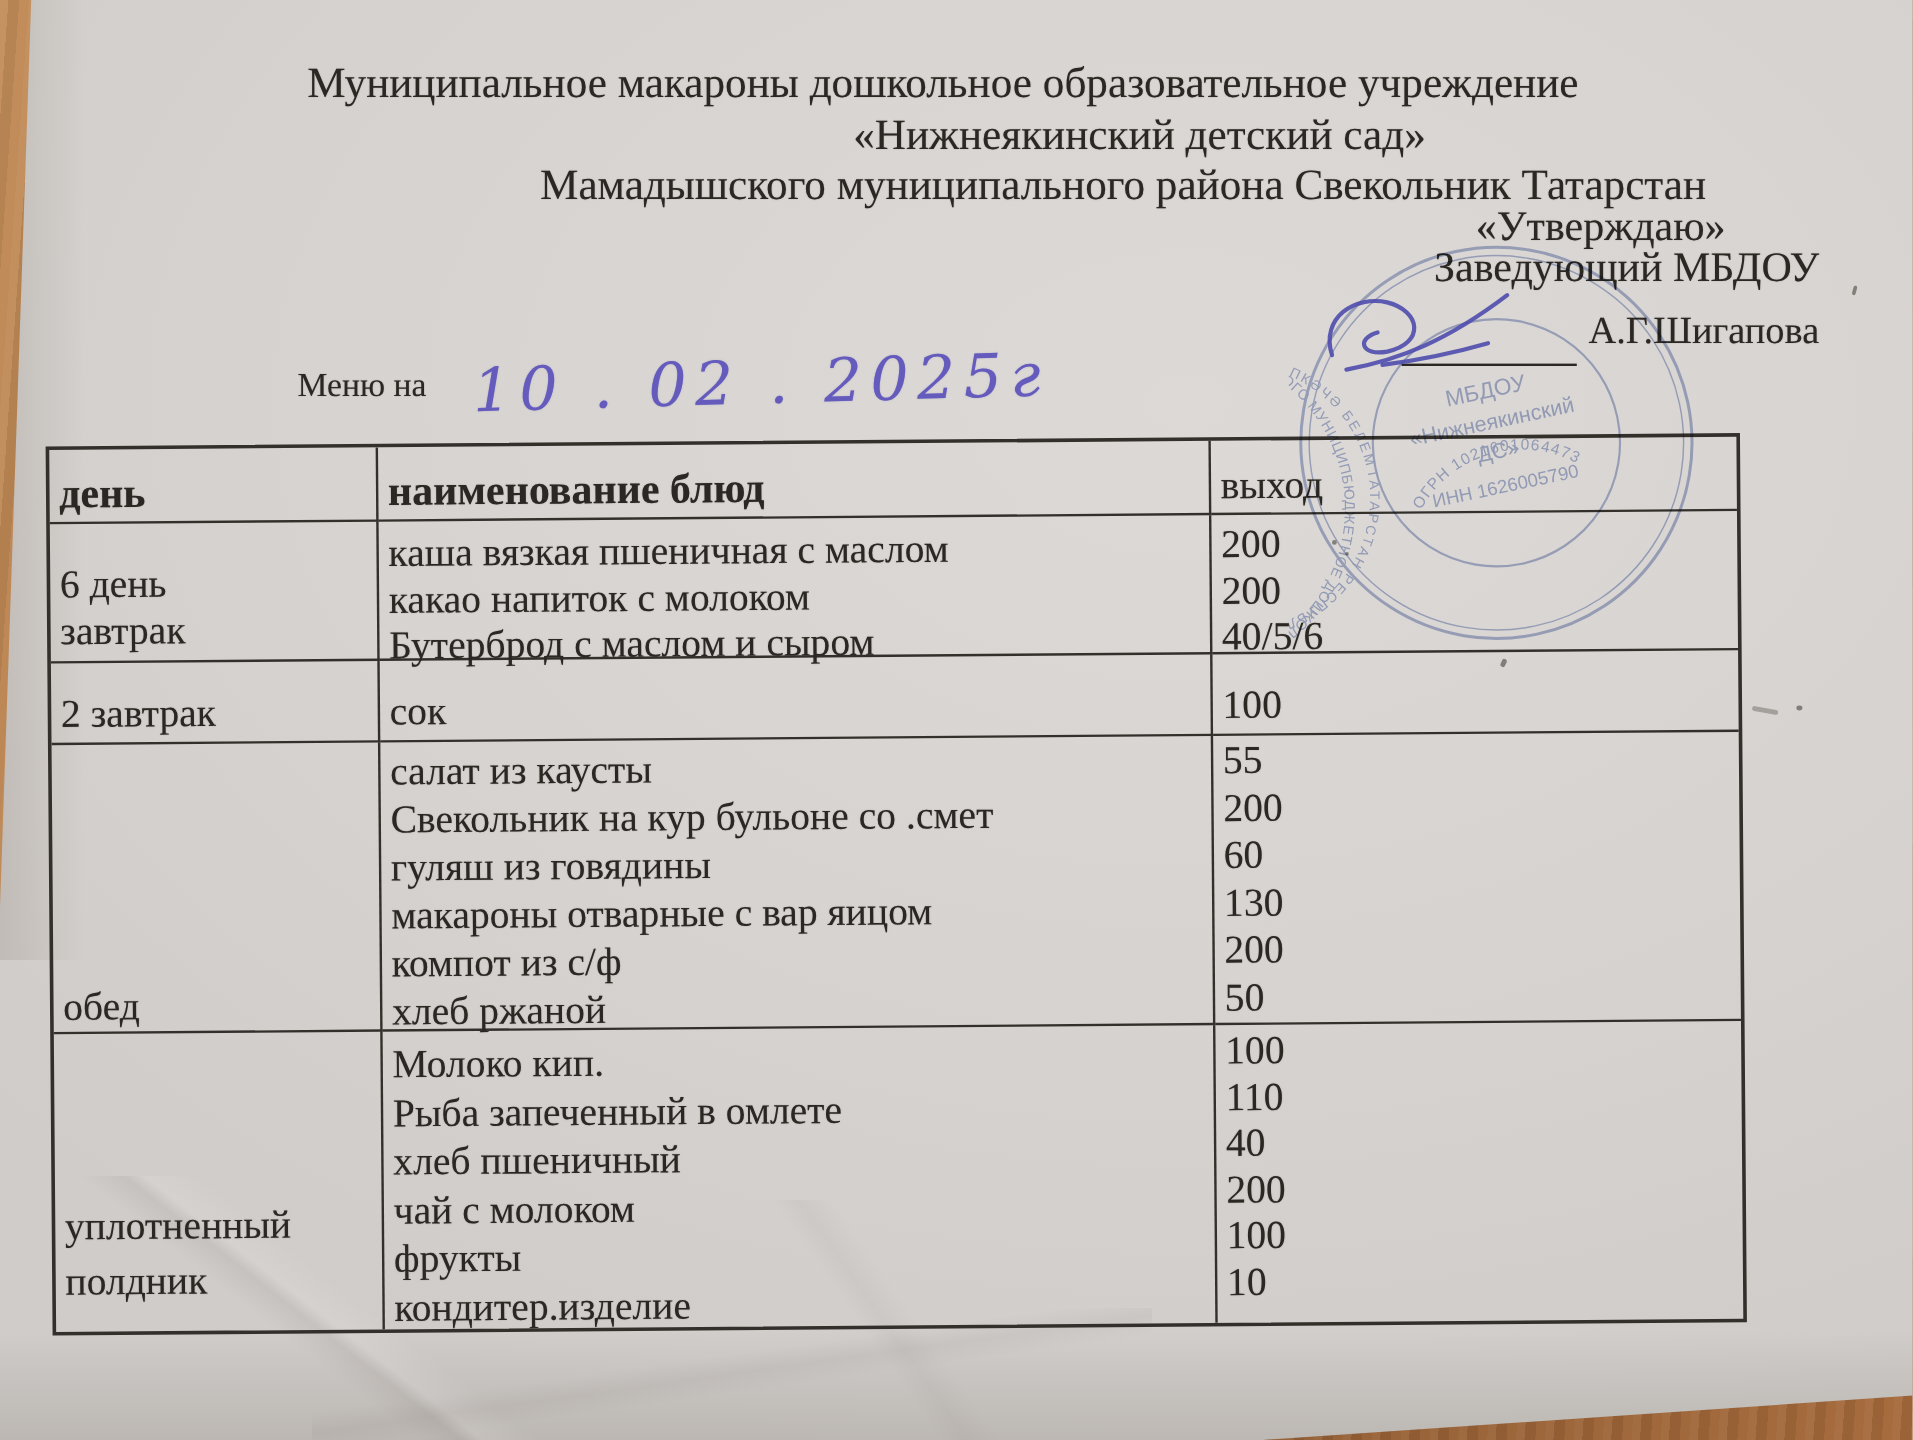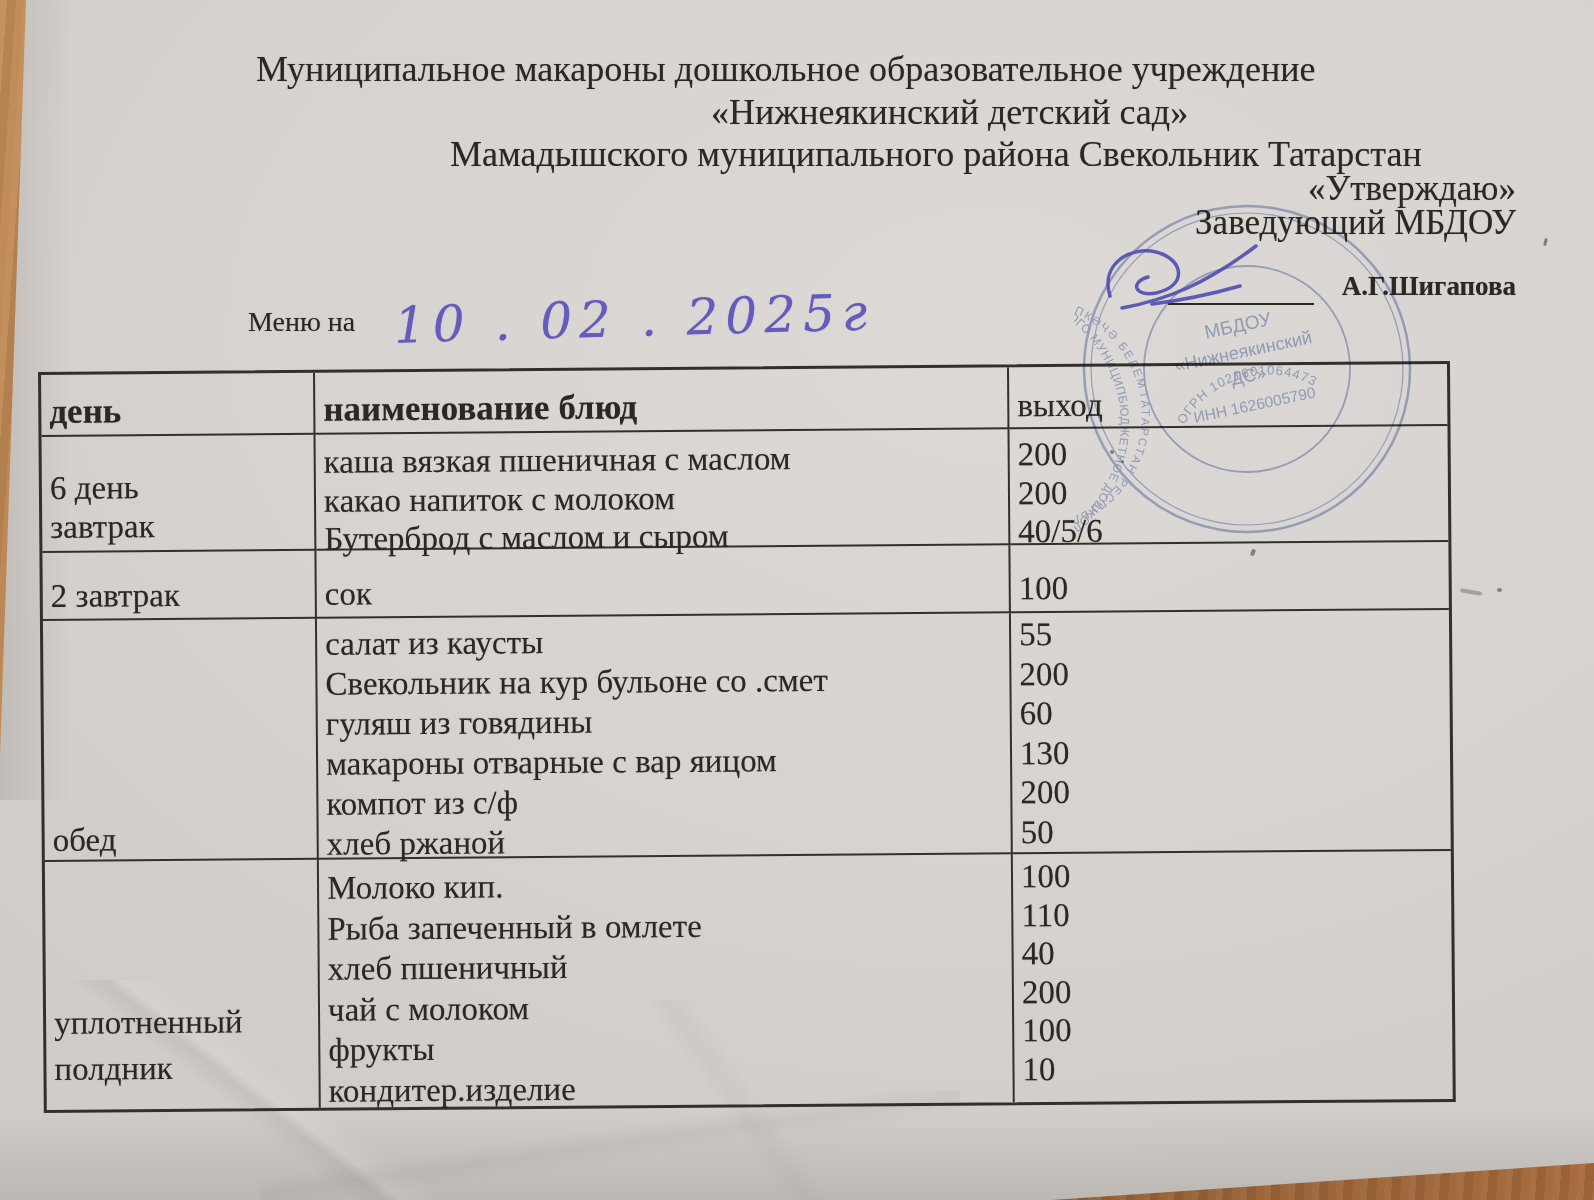--- a/index.html
+++ b/index.html
@@ -37,23 +37,23 @@
     background:linear-gradient(-8deg, transparent 42%, rgba(100,92,84,.13) 50%, transparent 58%);}
   .crease.c3{left:520px;top:1000px;width:420px;height:200px;
     background:linear-gradient(55deg, transparent 47%, rgba(108,100,92,.10) 51%, transparent 56%);}
 
   .speck{position:absolute;background:rgba(60,54,48,.55);border-radius:50%;}
 
   
   .print{position:absolute;color:#2b2722;text-shadow:0 0 1px rgba(43,39,34,.38);white-space:nowrap;}
   .h-line{font-size:36px;}
   .approval{right:78px;top:172px;text-align:right;line-height:34px;}
-  .approval .a1{}
+  .approval .a1{margin-right:78px;}
   .approval div{font-size:35px;}
-  .signer{right:78px;top:271px;font-size:27px;font-weight:bold;}
+  .signer{right:78px;top:257px;font-size:32px;}
   .sig-underline{position:absolute;left:1168px;top:303px;width:146px;height:2px;background:#2b2722;}
   .menu-label{left:248px;top:306px;font-size:28px;}
   .hand-date{
     position:absolute;left:394px;top:290px;font-size:50px;
     font-family:"DejaVu Serif","Liberation Serif",serif;font-style:italic;
     color:#655bbd;letter-spacing:7px;white-space:nowrap;
     transform:rotate(-1.6deg);text-shadow:0 0 1px rgba(101,91,189,.5);
   }
 
   

